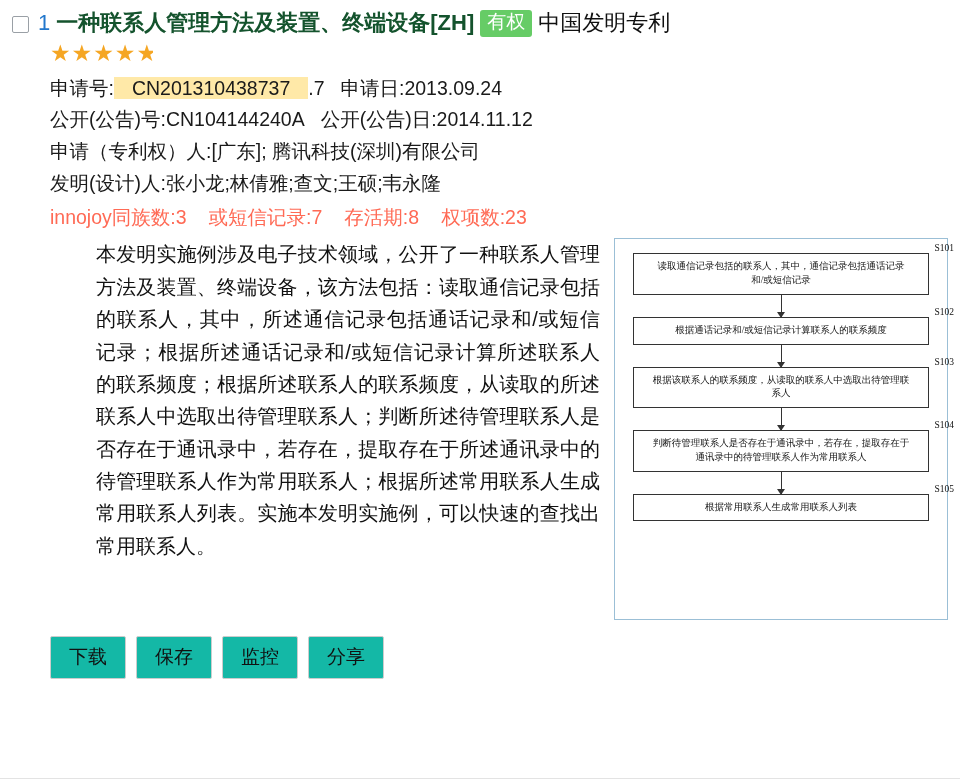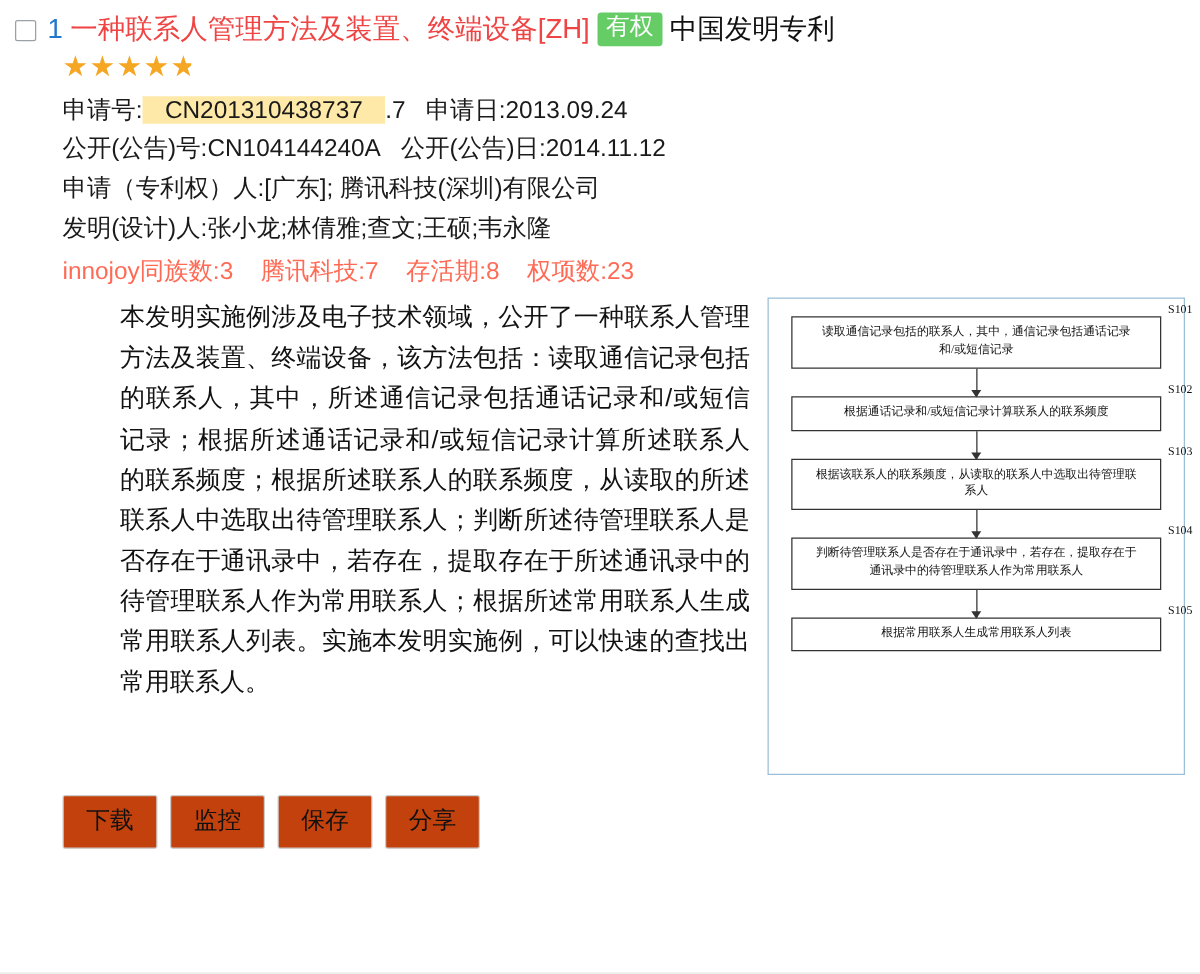--- a/index.html
+++ b/index.html
@@ -41,23 +41,23 @@
     position: relative;
     top: 1px;
   }
   .seq {
     font-size: 22px;
     color: #2277cc;
     font-weight: 400;
   }
   .title-link {
     font-size: 22px;
-    color: #ef4444;
+    color: #14532d;
     text-decoration: none;
-    font-weight: 400;
+    font-weight: 700;
   }
   .badge {
     display: inline-block;
     background: #66cc66;
     color: #ffffff;
     font-size: 19px;
     padding: 1px 7px 3px 7px;
     border-radius: 3px;
     line-height: 1.2;
   }
@@ -169,21 +169,21 @@
   }
   
   .actions {
     margin-left: 38px;
     margin-top: 16px;
     display: flex;
     gap: 10px;
   }
   .btn {
     border: 1px solid #cccccc;
-    background: #c2410c;
+    background: #14b8a6;
     color: #111;
     font-size: 19px;
     padding: 7px 18px;
     border-radius: 2px;
     cursor: pointer;
     font-family: "Liberation Sans", sans-serif;
     line-height: 1.4;
   }
   .divider {
     position: absolute;
@@ -219,21 +219,21 @@
     </div>
     <div class="row">
       <span>申请（专利权）人:</span><span>[广东]; 腾讯科技(深圳)有限公司</span>
     </div>
     <div class="row">
       <span>发明(设计)人:</span><span>张小龙;林倩雅;查文;王硕;韦永隆</span>
     </div>
   </div>
 
   <div class="stats">
-    <span>innojoy同族数:</span><span>3</span><span class="sgap"></span><span>腾讯科技:</span><span>7</span><span class="sgap"></span><span>存活期:</span><span>8</span><span class="sgap"></span><span>权项数:</span><span>23</span>
+    <span>innojoy同族数:</span><span>3</span><span class="sgap"></span><span>或短信记录:</span><span>7</span><span class="sgap"></span><span>存活期:</span><span>8</span><span class="sgap"></span><span>权项数:</span><span>23</span>
   </div>
 
   <div class="body-area">
     <div class="abstract">本发明实施例涉及电子技术领域，公开了一种联系人管理方法及装置、终端设备，该方法包括：读取通信记录包括的联系人，其中，所述通信记录包括通话记录和/或短信记录；根据所述通话记录和/或短信记录计算所述联系人的联系频度；根据所述联系人的联系频度，从读取的所述联系人中选取出待管理联系人；判断所述待管理联系人是否存在于通讯录中，若存在，提取存在于所述通讯录中的待管理联系人作为常用联系人；根据所述常用联系人生成常用联系人列表。实施本发明实施例，可以快速的查找出常用联系人。</div>
 
     <div class="figure">
       <div class="fig-step">
         <span class="lbl">S101</span>
         <span>读取通信记录包括的联系人，其中，通信记录包括通话记录和/或短信记录</span>
       </div>
@@ -255,19 +255,19 @@
       <div class="fig-arrow"></div>
       <div class="fig-step">
         <span class="lbl">S105</span>
         <span>根据常用联系人生成常用联系人列表</span>
       </div>
     </div>
   </div>
 
   <div class="actions">
     <button class="btn">下载</button>
+    <button class="btn">保存</button>
     <button class="btn">监控</button>
-    <button class="btn">保存</button>
     <button class="btn">分享</button>
   </div>
 
   <div class="divider"></div>
 </div>
 
 </body></html>

